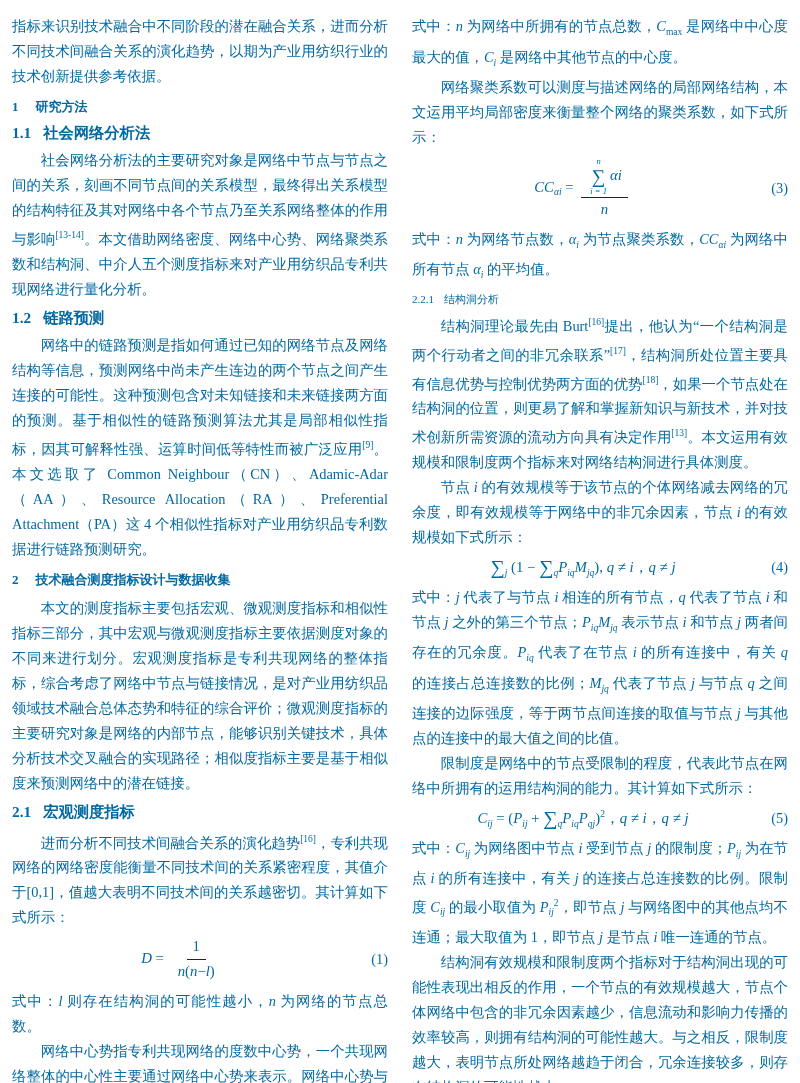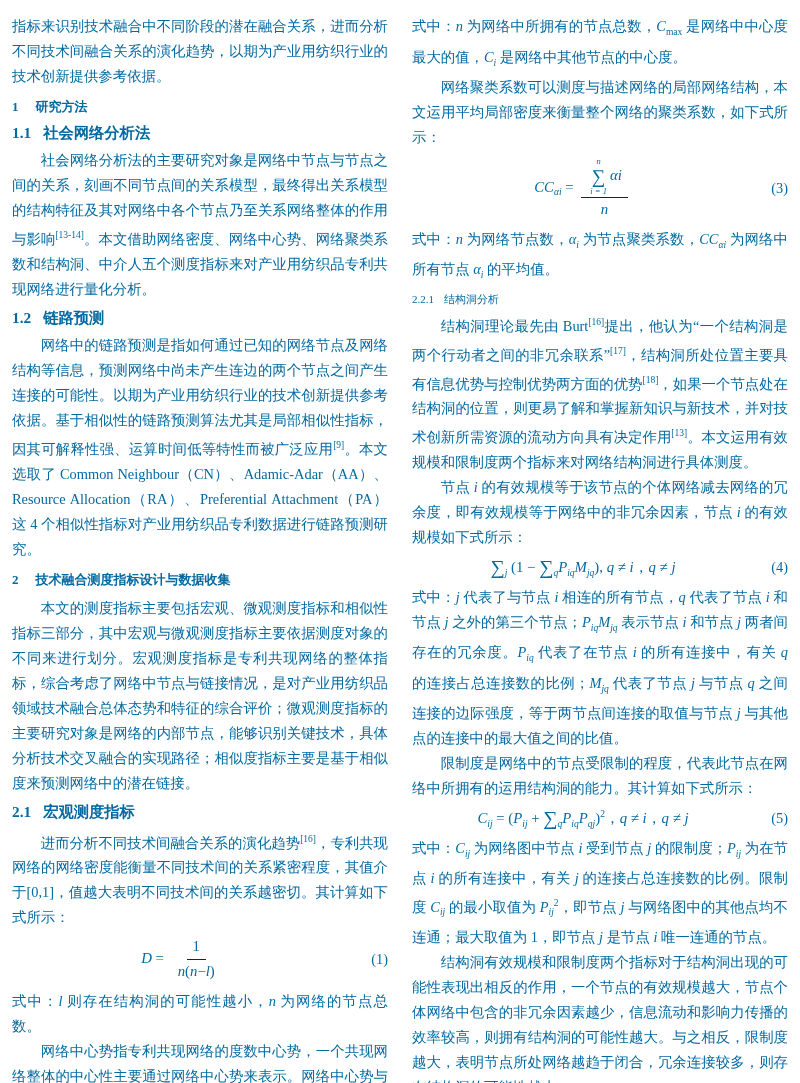--- a/index.html
+++ b/index.html
@@ -42,21 +42,21 @@
 </head>
 <body>
 
 <div class="page">
   <div class="col">
       <div class="para"><span class="mt">指标来识别技术融合中不同阶段的潜在融合关系，进而分析不同技术间融合关系的演化趋势，以期为产业用纺织行业的技术创新提供参考依据。</span></div>
       <div class="h1"><span class="hnum">1</span><span class="htitle">研究方法</span></div>
       <div class="h2"><span class="hnum">1.1</span><span class="htitle">社会网络分析法</span></div>
       <div class="para indent"><span class="mt">社会网络分析法的主要研究对象是网络中节点与节点之间的关系，刻画不同节点间的关系模型，最终得出关系模型的结构特征及其对网络中各个节点乃至关系网络整体的作用与影响</span><span class="msup">[13-14]</span><span class="mt">。本文借助网络密度、网络中心势、网络聚类系数和结构洞、中介人五个测度指标来对产业用纺织品专利共现网络进行量化分析。</span></div>
       <div class="h2"><span class="hnum">1.2</span><span class="htitle">链路预测</span></div>
-      <div class="para indent"><span class="mt">网络中的链路预测是指如何通过已知的网络节点及网络结构等信息，预测网络中尚未产生连边的两个节点之间产生连接的可能性。以期为产业用纺织行业的技术创新提供参考依据。基于相似性的链路预测算法尤其是局部相似性指标，因其可解释性强、运算时间低等特性而被广泛应用</span><span class="msup">[9]</span><span class="mt">。本文选取了 Common Neighbour（CN）、Adamic-Adar（AA）、Resource Allocation（RA）、Preferential Attachment（PA）这 4 个相似性指标对产业用纺织品专利数据进行链路预测研究。</span></div>
+      <div class="para indent"><span class="mt">网络中的链路预测是指如何通过已知的网络节点及网络结构等信息，预测网络中尚未产生连边的两个节点之间产生连接的可能性。这种预测包含对未知链接和未来链接两方面的预测。基于相似性的链路预测算法尤其是局部相似性指标，因其可解释性强、运算时间低等特性而被广泛应用</span><span class="msup">[9]</span><span class="mt">。本文选取了 Common Neighbour（CN）、Adamic-Adar（AA）、Resource Allocation（RA）、Preferential Attachment（PA）这 4 个相似性指标对产业用纺织品专利数据进行链路预测研究。</span></div>
       <div class="h1"><span class="hnum">2</span><span class="htitle">技术融合测度指标设计与数据收集</span></div>
       <div class="para indent"><span class="mt">本文的测度指标主要包括宏观、微观测度指标和相似性指标三部分，其中宏观与微观测度指标主要依据测度对象的不同来进行划分。宏观测度指标是专利共现网络的整体指标，综合考虑了网络中节点与链接情况，是对产业用纺织品领域技术融合总体态势和特征的综合评价；微观测度指标的主要研究对象是网络的内部节点，能够识别关键技术，具体分析技术交叉融合的实现路径；相似度指标主要是基于相似度来预测网络中的潜在链接。</span></div>
       <div class="h2"><span class="hnum">2.1</span><span class="htitle">宏观测度指标</span></div>
       <div class="para indent"><span class="mt">进而分析不同技术间融合关系的演化趋势</span><span class="msup">[16]</span><span class="mt">，专利共现网络的网络密度能衡量不同技术间的关系紧密程度，其值介于[0,1]，值越大表明不同技术间的关系越密切。其计算如下式所示：</span></div>
       <div class="eqrow">
         <span class="eqbody"><span class="mv">D</span><span class="mt"> = </span><span class="frac">
             <span class="fnum">
               <span class="mt">1</span>
             </span>
             <span class="fden">

